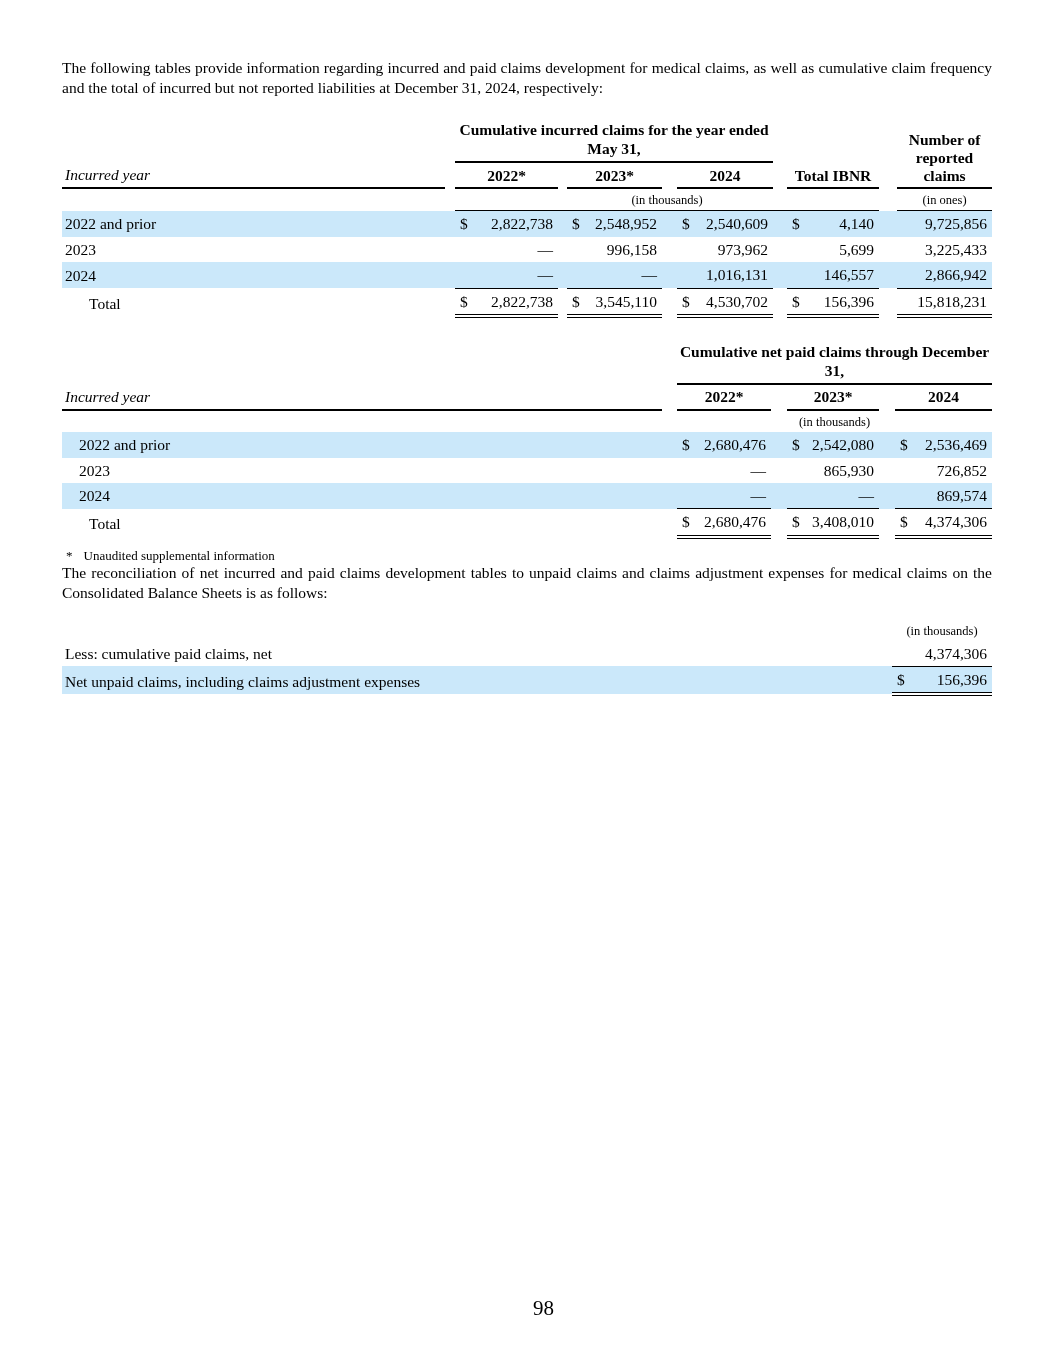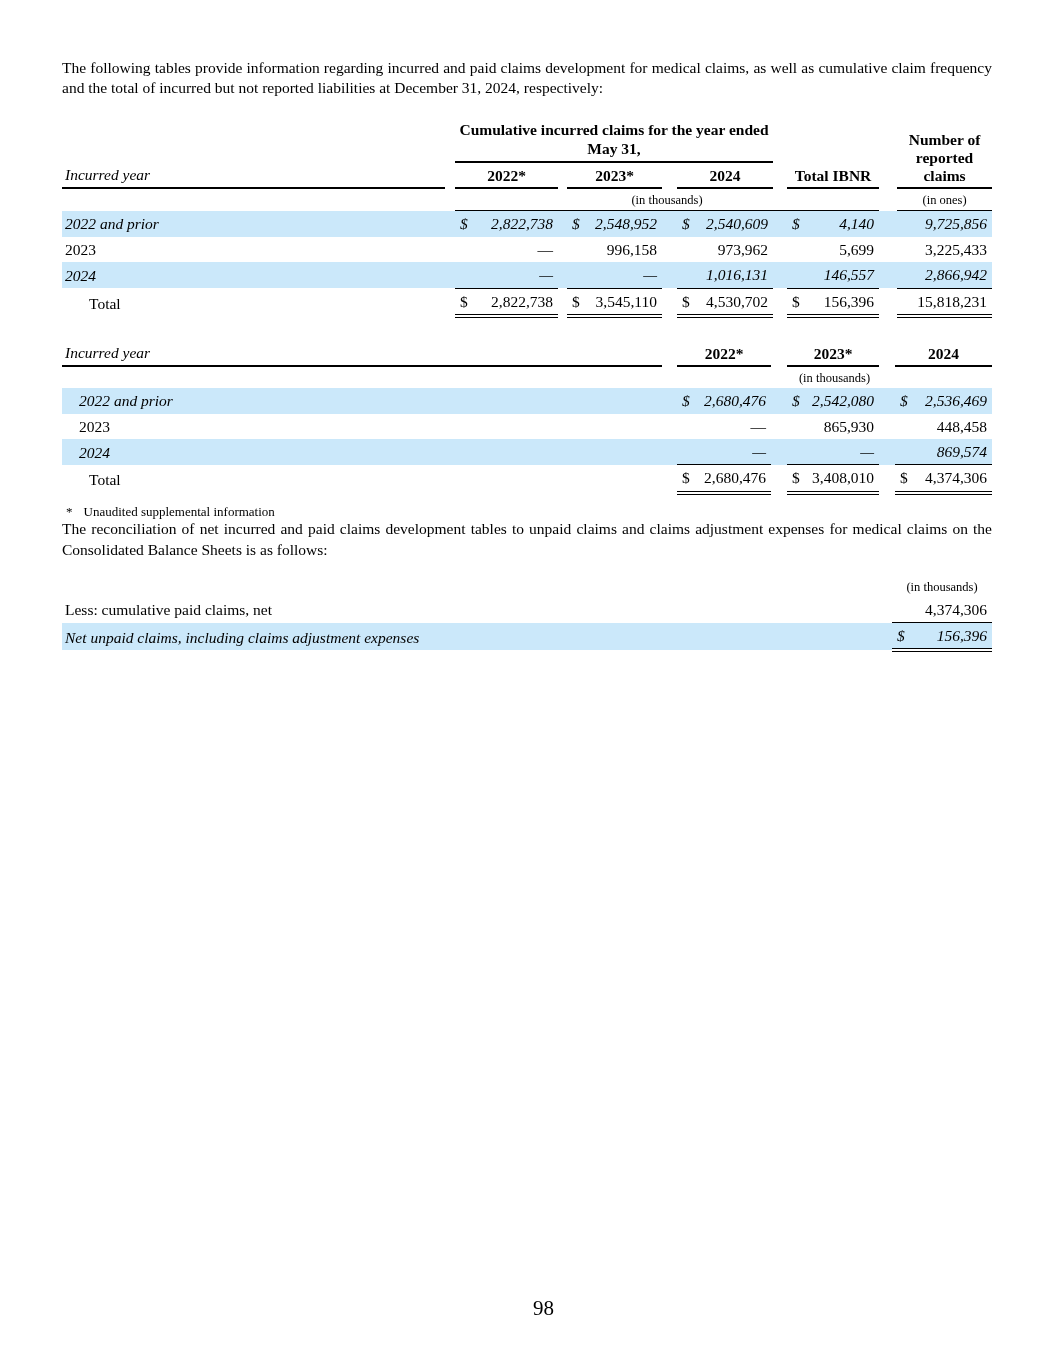--- a/index.html
+++ b/index.html
@@ -37,21 +37,21 @@
   .yh { font-weight: bold; text-align: center; line-height: 1.15; padding-bottom: 3px; }
   .ih { font-style: italic; padding-left: 3px; }
   .small { font-size: 12.5px; font-weight: normal; text-align: center; line-height: 1.2; padding-top: 4px; padding-bottom: 2px; }
   .lbl { padding-left: 3px; }
   .lbl-ind { padding-left: 17px; }
   .lbl-tot { padding-left: 27px; }
 
   .mc { display: flex; justify-content: space-between; padding: 0 5px; }
   .mc .cur, .mc .val { white-space: nowrap; }
 
-  tr.hl > td { background: var(--hl, #cbe8fa); font-style: italic; }
+  tr.hl > td { background: var(--hl, #cbe8fa); }
 
   .footnote {
     margin-top: 9px;
     font-size: 13px;
     display: flex;
     gap: 11px;
     padding-left: 4px;
     line-height: 1.2;
   }
   .mt22 { margin-top: 22px; }
@@ -266,20 +266,24 @@
     <colgroup>
       <col style="width:600px">
         <col style="width:15px">
       <col style="width:94px">
         <col style="width:16px">
       <col style="width:92px">
         <col style="width:16px">
       <col style="width:97px">
     </colgroup>
     <tbody>
+        <tr>
+      <td colspan="2"></td>
+      <td colspan="5" class="gh bb2">Cumulative net paid claims through December 31,</td>
+    </tr>
     <tr>
       <td class="ih bb2">Incurred year</td>
       <td></td>
       <td class="yh bb2">2022*</td>
       <td></td>
       <td class="yh bb2">2023*</td>
       <td></td>
       <td class="yh bb2">2024</td>
     </tr>
     <tr>
@@ -321,21 +325,21 @@
       <td>
             <span class="mc">
               <span class="cur"></span>
               <span class="val">865,930</span>
             </span>
           </td>
       <td></td>
       <td>
             <span class="mc">
               <span class="cur"></span>
-              <span class="val">448,458</span>
+              <span class="val">726,852</span>
             </span>
           </td>
     </tr>
     <tr class="hl">
       <td colspan="2" class="lbl-ind">2024</td>
       <td class="bb1">
             <span class="mc">
               <span class="cur"></span>
               <span class="val">—</span>
             </span>

